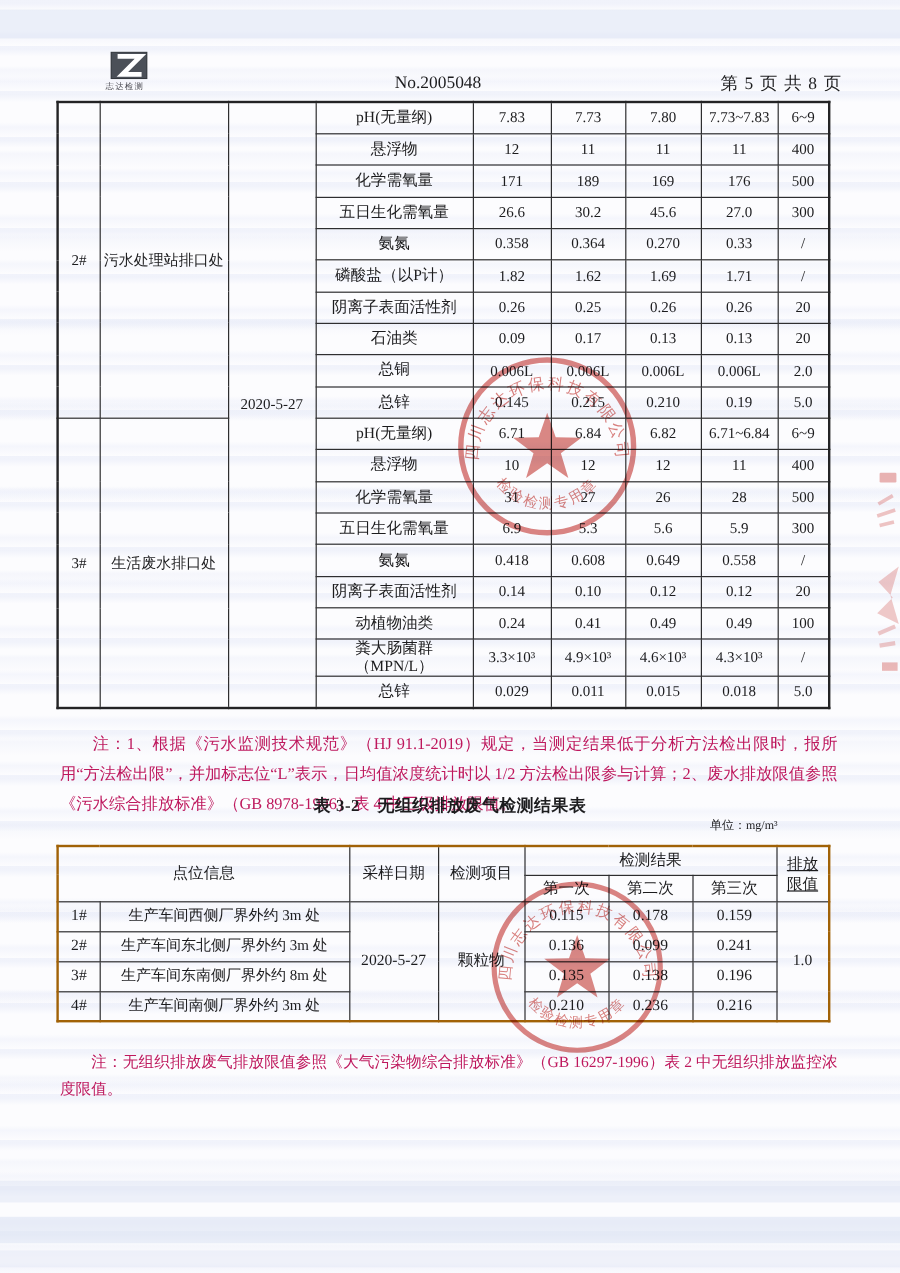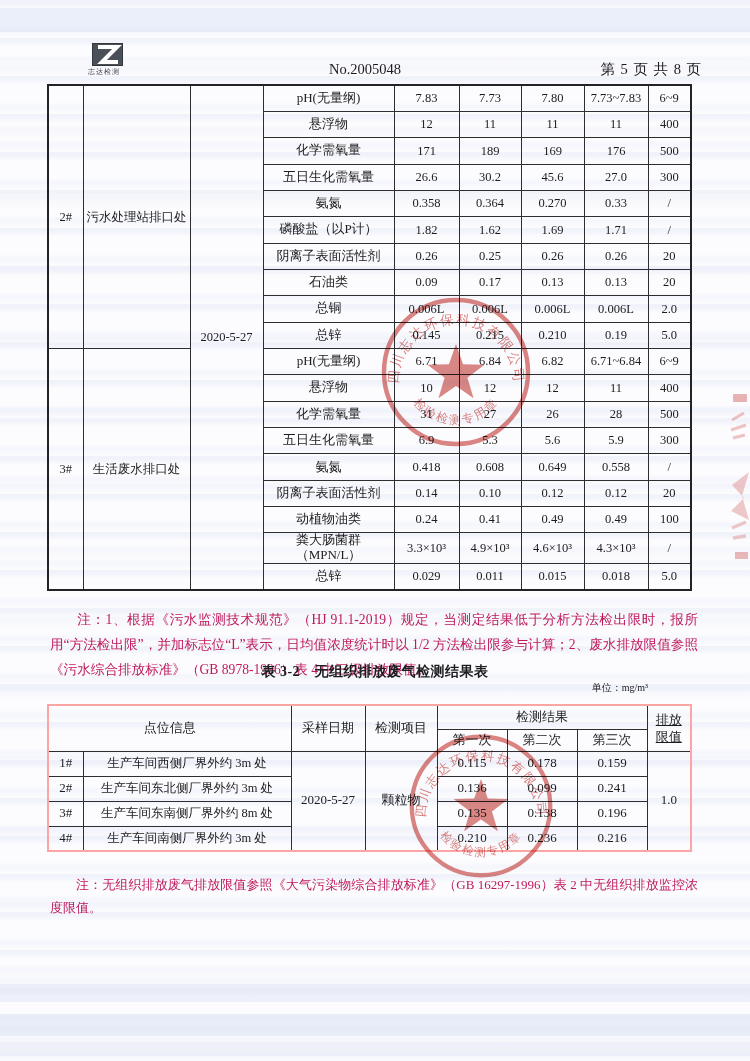--- a/index.html
+++ b/index.html
@@ -29,21 +29,21 @@
   .doc-no{position:absolute;left:290px;top:61px;width:150px;text-align:center;font-size:14.5px;}
   .page-info{position:absolute;right:48px;top:60px;font-size:14.5px;letter-spacing:1px;}
 
   
   table.t{border-collapse:collapse;table-layout:fixed;position:absolute;background:transparent;}
   table.t td{border:1px solid #2e2e30;text-align:center;vertical-align:middle;padding:0 1px;
     font-size:12.5px;line-height:1.15;overflow:hidden;}
   table.t1{left:47px;top:84px;width:643px;border:2px solid #232325;border-top-width:2.5px;}
   table.t1 tr{height:26.35px;}
   table.t1 td.param{font-size:13px;}
-  table.t2{left:47px;top:704px;width:643px;border:2px solid #fca5a5;}
+  table.t2{left:47px;top:704px;width:643px;border:2px solid #a16207;}
   table.t2 tr.h1{height:24px;}
   table.t2 tr.h2{height:22px;}
   table.t2 tr.d{height:25px;}
   table.t2 td{font-size:13px;}
   table.t2 td.loc{font-size:12.5px;}
   .w2{display:inline-block;width:2.1em;line-height:1.35;text-decoration:underline;}
 
   
   .note{position:absolute;left:50px;width:648px;text-align:justify;text-indent:2em;color:#be185d;}
   .note1{top:593px;font-size:13.6px;line-height:25.4px;}

